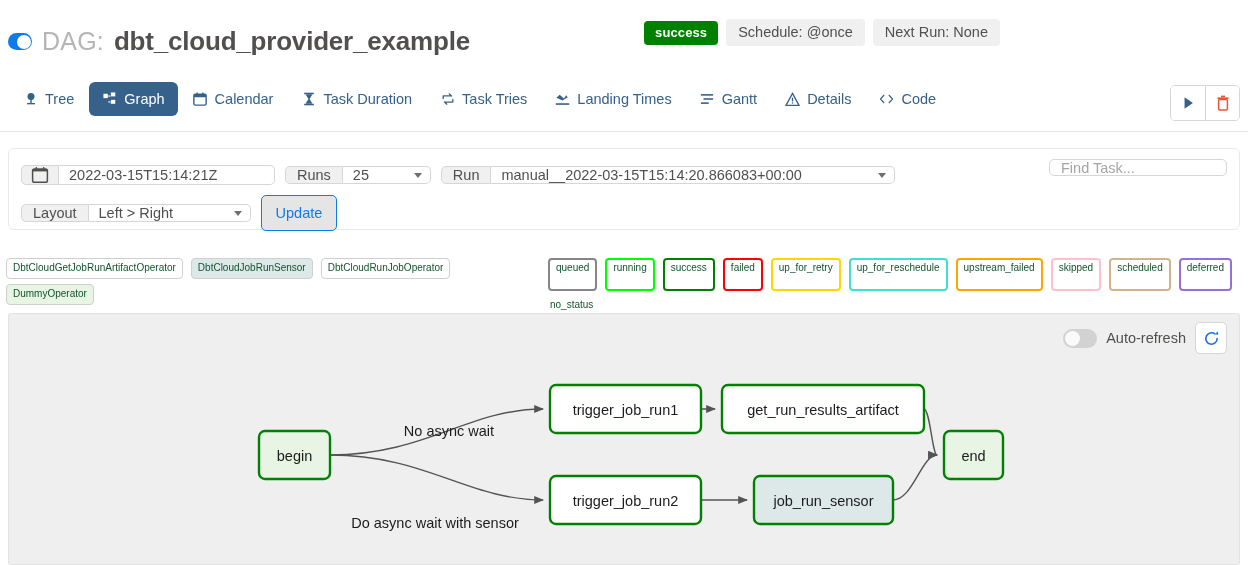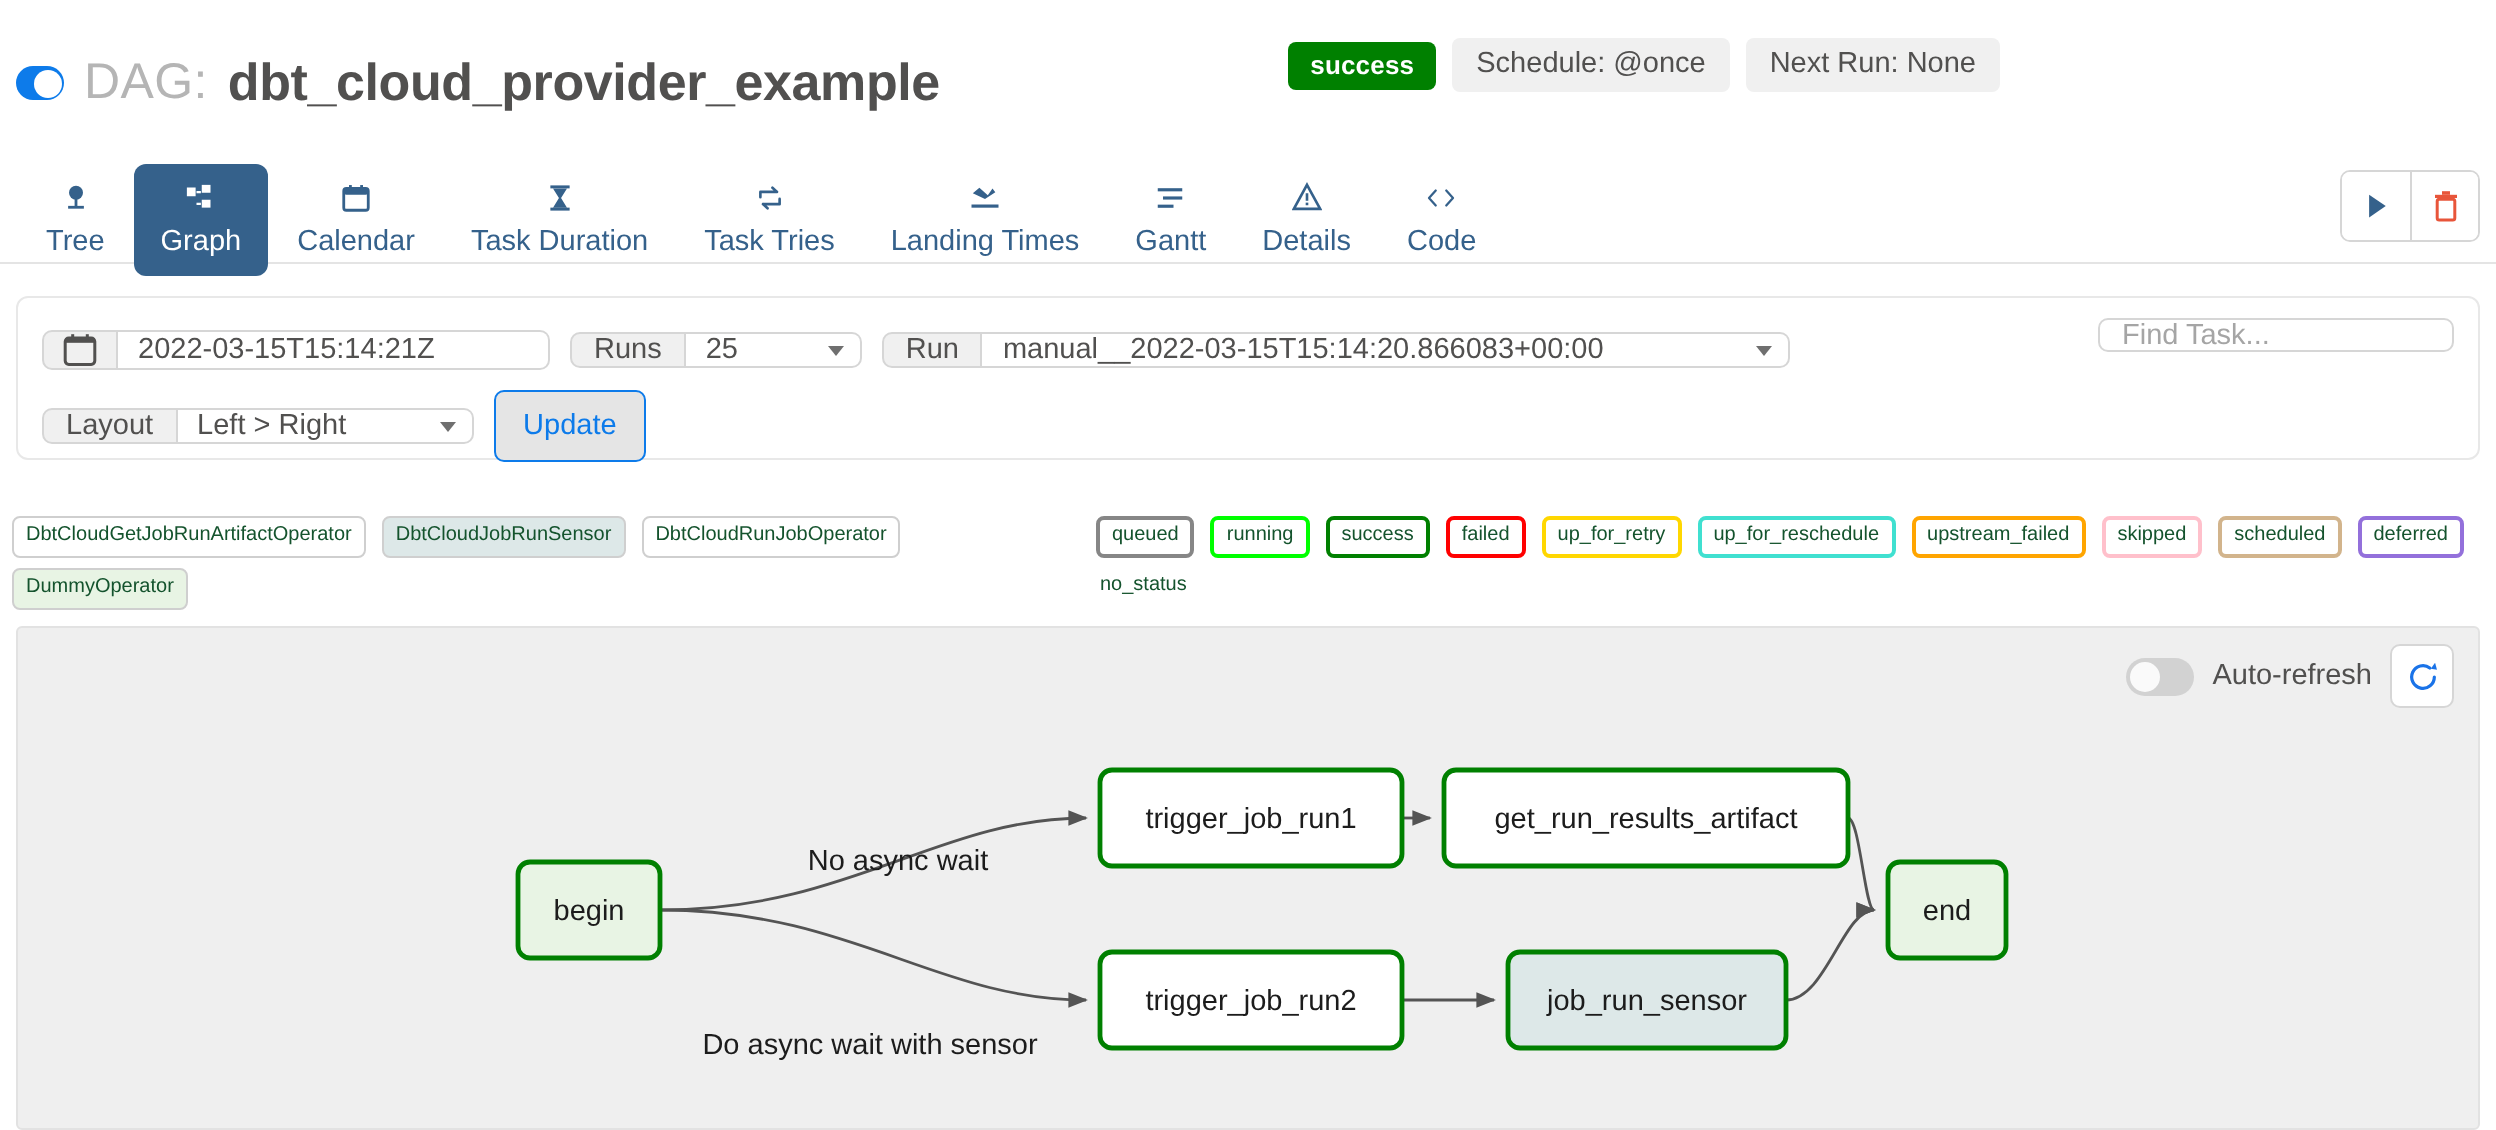--- a/index.html
+++ b/index.html
@@ -53,21 +53,21 @@
 
   
   .navbar {
     position: absolute; left: 0; top: 82px; width: 1248px; height: 50px;
     border-bottom: 1px solid #e4e4e4;
   }
   .tabs { position: absolute; left: 10px; top: 0; display: flex; align-items: center; gap: 2px; }
   .tab {
     display: flex; align-items: center; gap: 7px;
     padding: 9px 13px; border-radius: 6px;
-    color: #35618b; font-size: 14.5px; cursor: pointer; white-space: nowrap; flex-direction: column;
+    color: #35618b; font-size: 14.5px; cursor: pointer; white-space: nowrap;
   }
   .tab.active { background: #35618b; color: #ffffff; }
   .tab .ic { display: inline-flex; width: 15px; height: 15px; align-items: center; justify-content: center; }
   .tab .ic svg { display: block; }
 
   .nav-actions {
     position: absolute; right: 8px; top: 3px;
     display: flex; border: 1px solid #d6d6d6; border-radius: 5px; overflow: hidden;
     background: #fff;
   }
@@ -124,21 +124,21 @@
     position: absolute; left: 0; top: 258px; width: 1248px; height: 48px;
   }
   .legend-col-ops { position: absolute; left: 6px; top: 0; width: 530px; }
   .legend-col-states { position: absolute; left: 548px; top: 0; right: 4px; }
   .chiprow { display: flex; flex-wrap: wrap; gap: 5px 8px; align-items: flex-start; }
   .chip {
     font-size: 10px; line-height: 1; padding: 4px 6px 5px;
     border: 1px solid #cfcfcf; border-radius: 4px; background: #fff;
     color: #14532d; white-space: nowrap;
   }
-  .chip.state { border-width: 2px; font-weight: 400; padding: 3px 6px 4px; }
+  .chip.state { border-width: 2px; font-weight: 400; padding: 3px 6px 16px; }
   .chip.nostate { border: none; background: transparent; padding-left: 2px; }
 
   
   .graphpanel {
     position: absolute; left: 8px; top: 313px; width: 1232px; height: 252px;
     background: #efefef; border: 1px solid #e2e2e2; border-radius: 3px;
     overflow: hidden;
   }
   .refresh-row {
     position: absolute; right: 12px; top: 8px; display: flex; align-items: center; gap: 9px;
@@ -332,21 +332,21 @@
         <div class="sel" style="width:404px;">
           <span>manual__2022-03-15T15:14:20.866083+00:00</span>
           <span class="caret"></span>
         </div>
       </div>
     </div>
 
     <div class="fb-row">
       <div class="grp">
         <div class="addon">Layout</div>
-        <div class="sel" style="width:148px;">
+        <div class="sel" style="width:162px;">
           <span>Left &gt; Right</span>
           <span class="caret"></span>
         </div>
       </div>
       <div class="gap"></div>
       <div class="btn-outline">Update</div>
     </div>
 
     <div class="find-task">Find Task...</div>
   </div>

